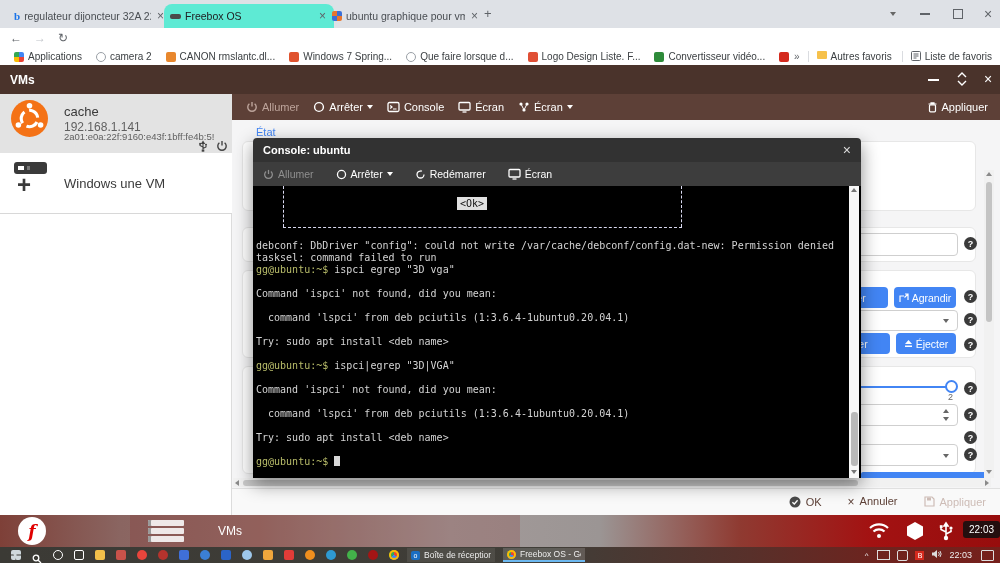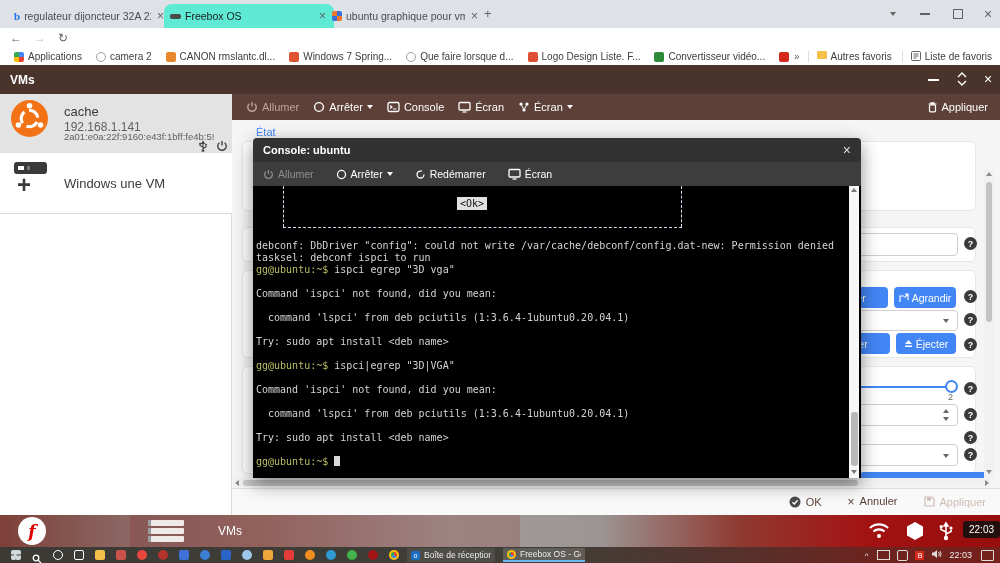--- a/index.html
+++ b/index.html
@@ -379,21 +379,21 @@
       </div>
     </div>
     <div class="terminal">
 
       <div class="abs" style="left:30px;top:0;height:41px;border-left:1px dashed #d9d9f0;"></div>
       <div class="abs" style="left:428px;top:0;height:41px;border-left:1px dashed #d9d9f0;"></div>
       <div class="abs" style="left:30px;top:41px;width:399px;border-top:1px dashed #d9d9f0;"></div>
       <span class="abs" style="left:204px;top:11px;background:#e0e0e0;color:#111;padding:0 3px;height:13px;line-height:13px;">&lt;Ok&gt;</span>
       <div class="abs" style="left:3px;top:54px;right:14px;">
           <div class="tline">debconf: DbDriver "config": could not write /var/cache/debconf/config.dat-new: Permission denied</div>
-          <div class="tline">tasksel: debconf ispci to run</div>
+          <div class="tline">tasksel: command failed to run</div>
           <div class="tline"><span class="tprompt">gg@ubuntu:~$</span> ispci egrep "3D vga"</div>
           <div class="tline">&nbsp;</div>
           <div class="tline">Command 'ispci' not found, did you mean:</div>
           <div class="tline">&nbsp;</div>
           <div class="tline">  command 'lspci' from deb pciutils (1:3.6.4-1ubuntu0.20.04.1)</div>
           <div class="tline">&nbsp;</div>
           <div class="tline">Try: sudo apt install &lt;deb name&gt;</div>
           <div class="tline">&nbsp;</div>
           <div class="tline"><span class="tprompt">gg@ubuntu:~$</span> ispci|egrep "3D|VGA"</div>
           <div class="tline">&nbsp;</div>

